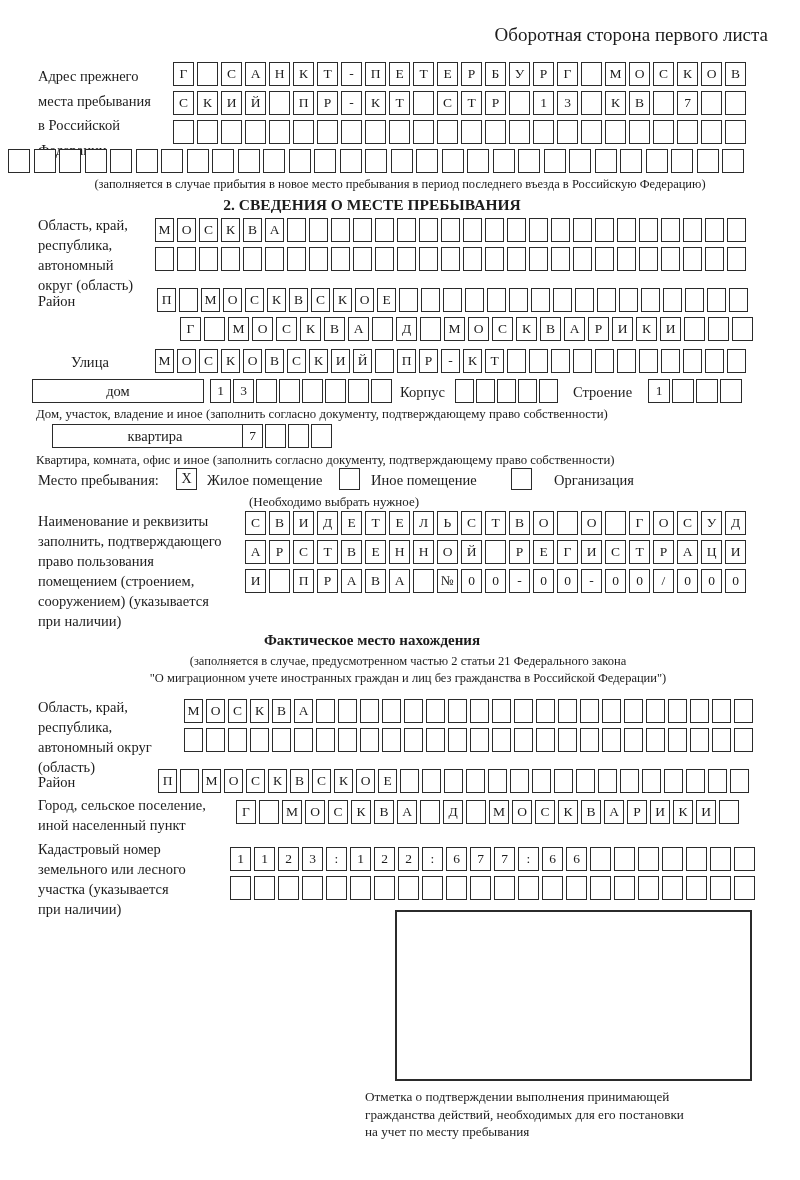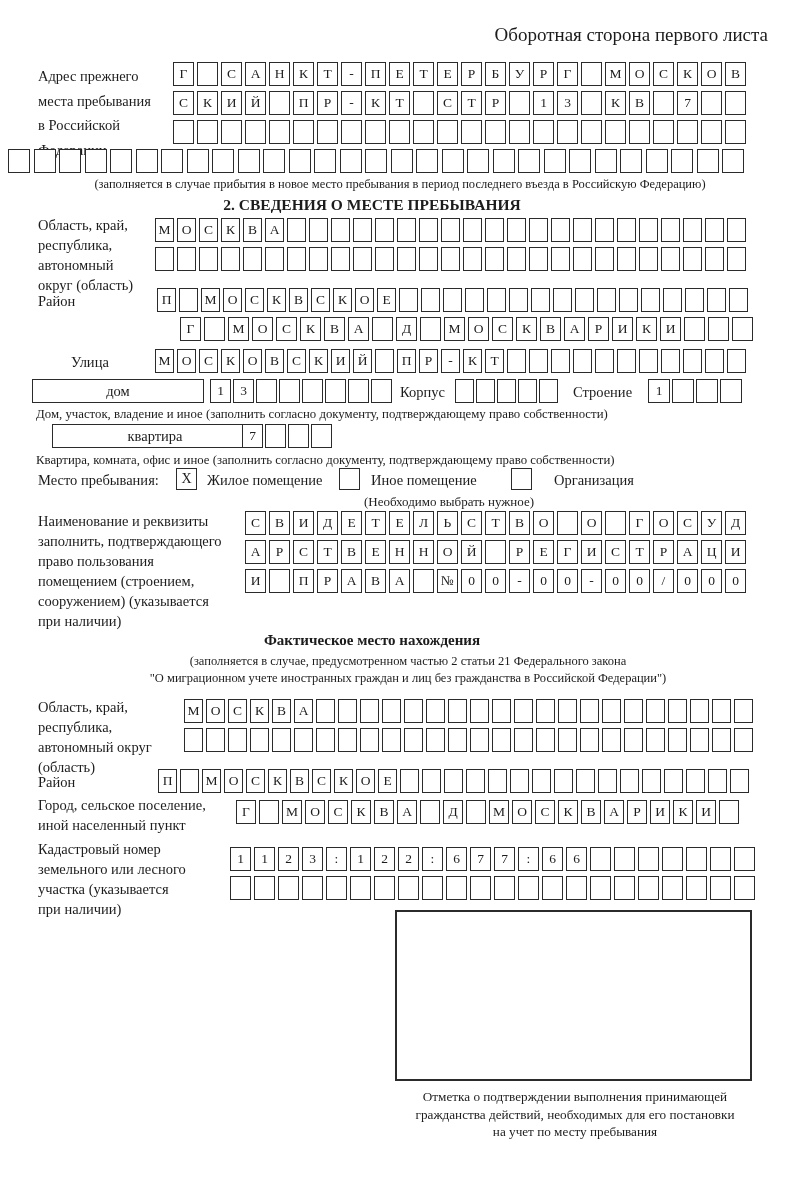--- a/index.html
+++ b/index.html
@@ -23,24 +23,24 @@
     display:flex;align-items:center;justify-content:center;font-size:14.5px;background:#fff;
   }
   .chk{
     position:absolute;width:21px;height:22px;box-sizing:border-box;border:1.6px solid #2b2b2b;
     display:flex;align-items:center;justify-content:center;font-size:14px;background:#fff;
   }
   .cap{position:absolute;font-size:12.5px;}
   .cap-center{left:0;width:800px;text-align:center;}
   .title{position:absolute;left:0;width:744px;text-align:center;font-weight:bold;font-size:15.5px;}
   .smallcap{position:absolute;font-size:12.8px;}
-  .note-center{position:absolute;text-align:right;font-size:13px;}
+  .note-center{position:absolute;text-align:center;font-size:13px;}
   .caplines{line-height:17px;padding-left:8px;}
   .stamp-box{position:absolute;left:395px;top:910px;width:357px;height:171px;box-sizing:border-box;border:2px solid #2b2b2b;background:#fff;}
-  .bottom-note{position:absolute;left:365px;top:1088px;width:420px;text-align:center;font-size:13.2px;line-height:17.5px;}
+  .bottom-note{position:absolute;left:365px;top:1088px;width:420px;font-size:13.2px;line-height:17.5px;}
 </style>
 </head>
 <body>
 
 <div class="page">
 
   <div class="side-note">Оборотная сторона первого листа</div>
 
   <div class="lbl lines" style="left:38px;top:64px;width:132px;line-height:24.5px;">
       <div>Адрес прежнего</div>

